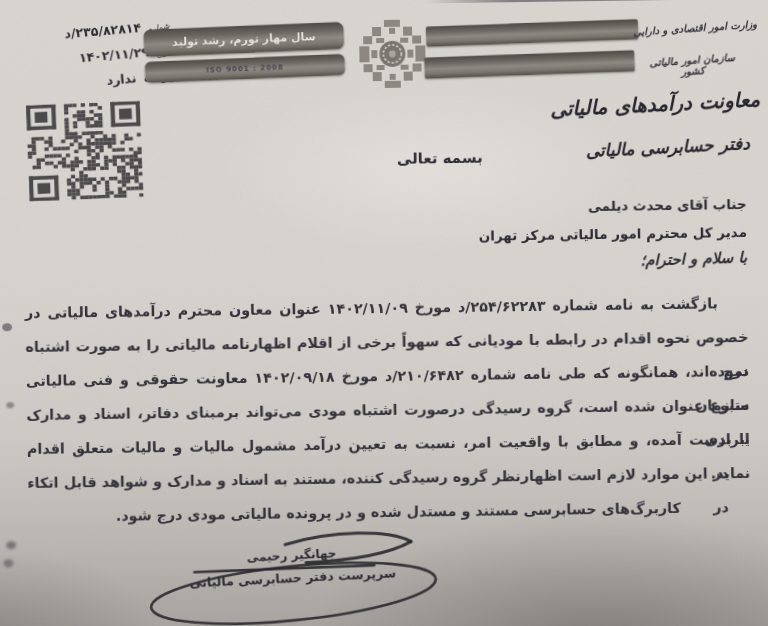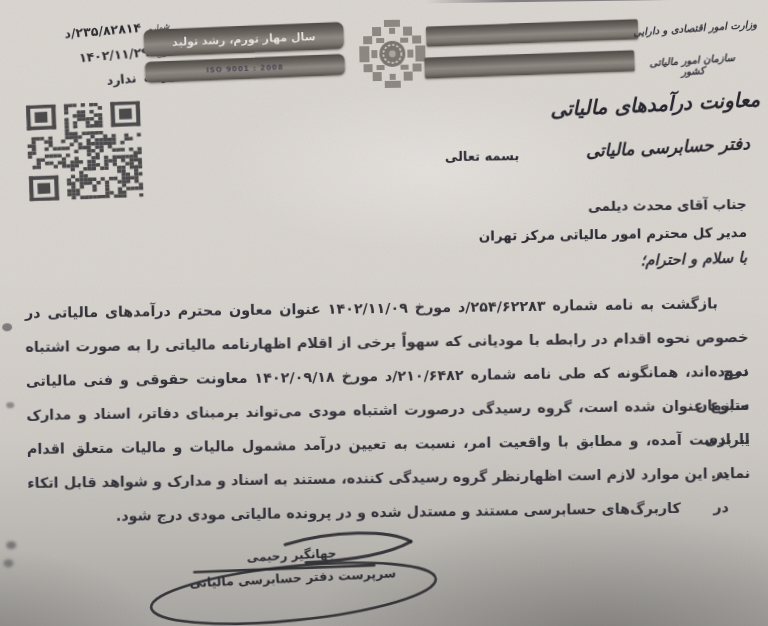--- a/index.html
+++ b/index.html
@@ -44,21 +44,21 @@
   .bar-r2{left:428px;top:56px;width:210px;height:21px;border-radius:2px;transform:rotate(-1.2deg);}
   .gov-line{font-size:10px;font-weight:700;font-style:italic;color:#33323c;direction:rtl;text-align:center;transform:rotate(-3deg);}
   .gov-ministry{left:636px;top:27px;width:126px;}
   .gov-org{left:640px;top:59px;width:112px;}
 
   
   .dept{direction:rtl;text-align:center;font-style:italic;font-weight:900;color:#26252e;transform:rotate(-2deg);}
   .dept-deputy{left:552px;top:96px;width:212px;font-size:20px;}
   .dept-office{left:584px;top:141px;width:172px;font-size:17px;}
 
-  .besmellah{left:399px;top:150px;font-size:13px;font-weight:900;direction:rtl;margin-left:48px;}
+  .besmellah{left:399px;top:150px;font-size:15px;font-weight:900;direction:rtl;}
 
   
   .recipient{right:20px;top:201px;width:420px;direction:rtl;text-align:right;}
   .rcp-name{font-size:13.5px;font-weight:900;}
   .rcp-title{font-size:13.5px;font-weight:900;margin-top:12px;}
   .rcp-salutation{font-size:15px;font-weight:900;font-style:italic;margin-top:12px;transform:rotate(-1deg);letter-spacing:1px;}
 
   
   .body-text{left:25px;right:20px;top:291px;direction:rtl;color:#33323a;}
   .bline{font-size:14.3px;font-weight:700;line-height:34px;height:34px;

